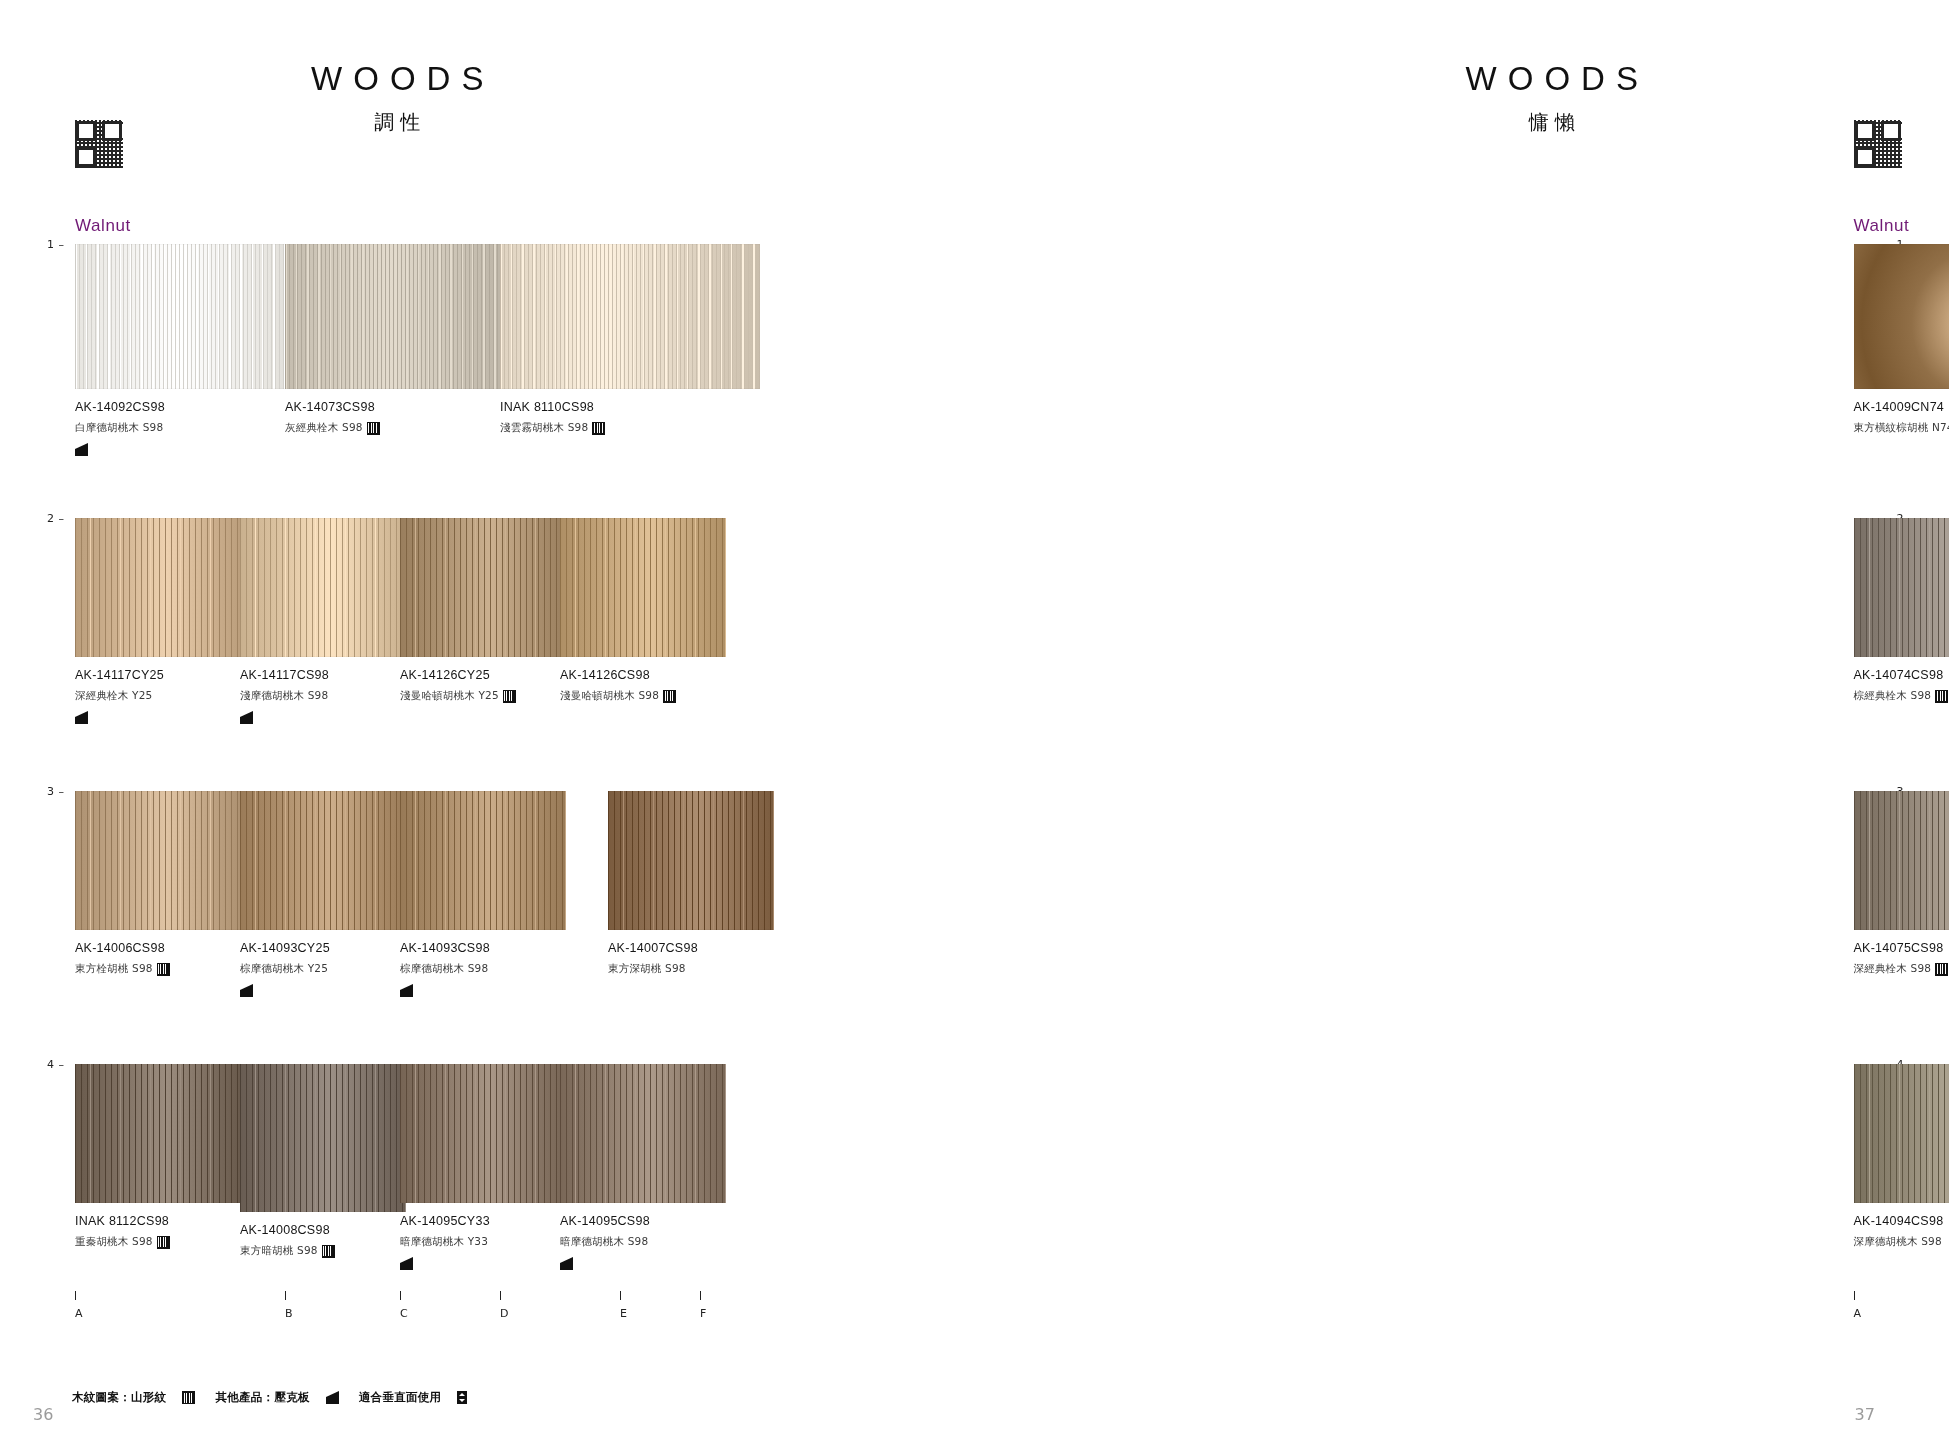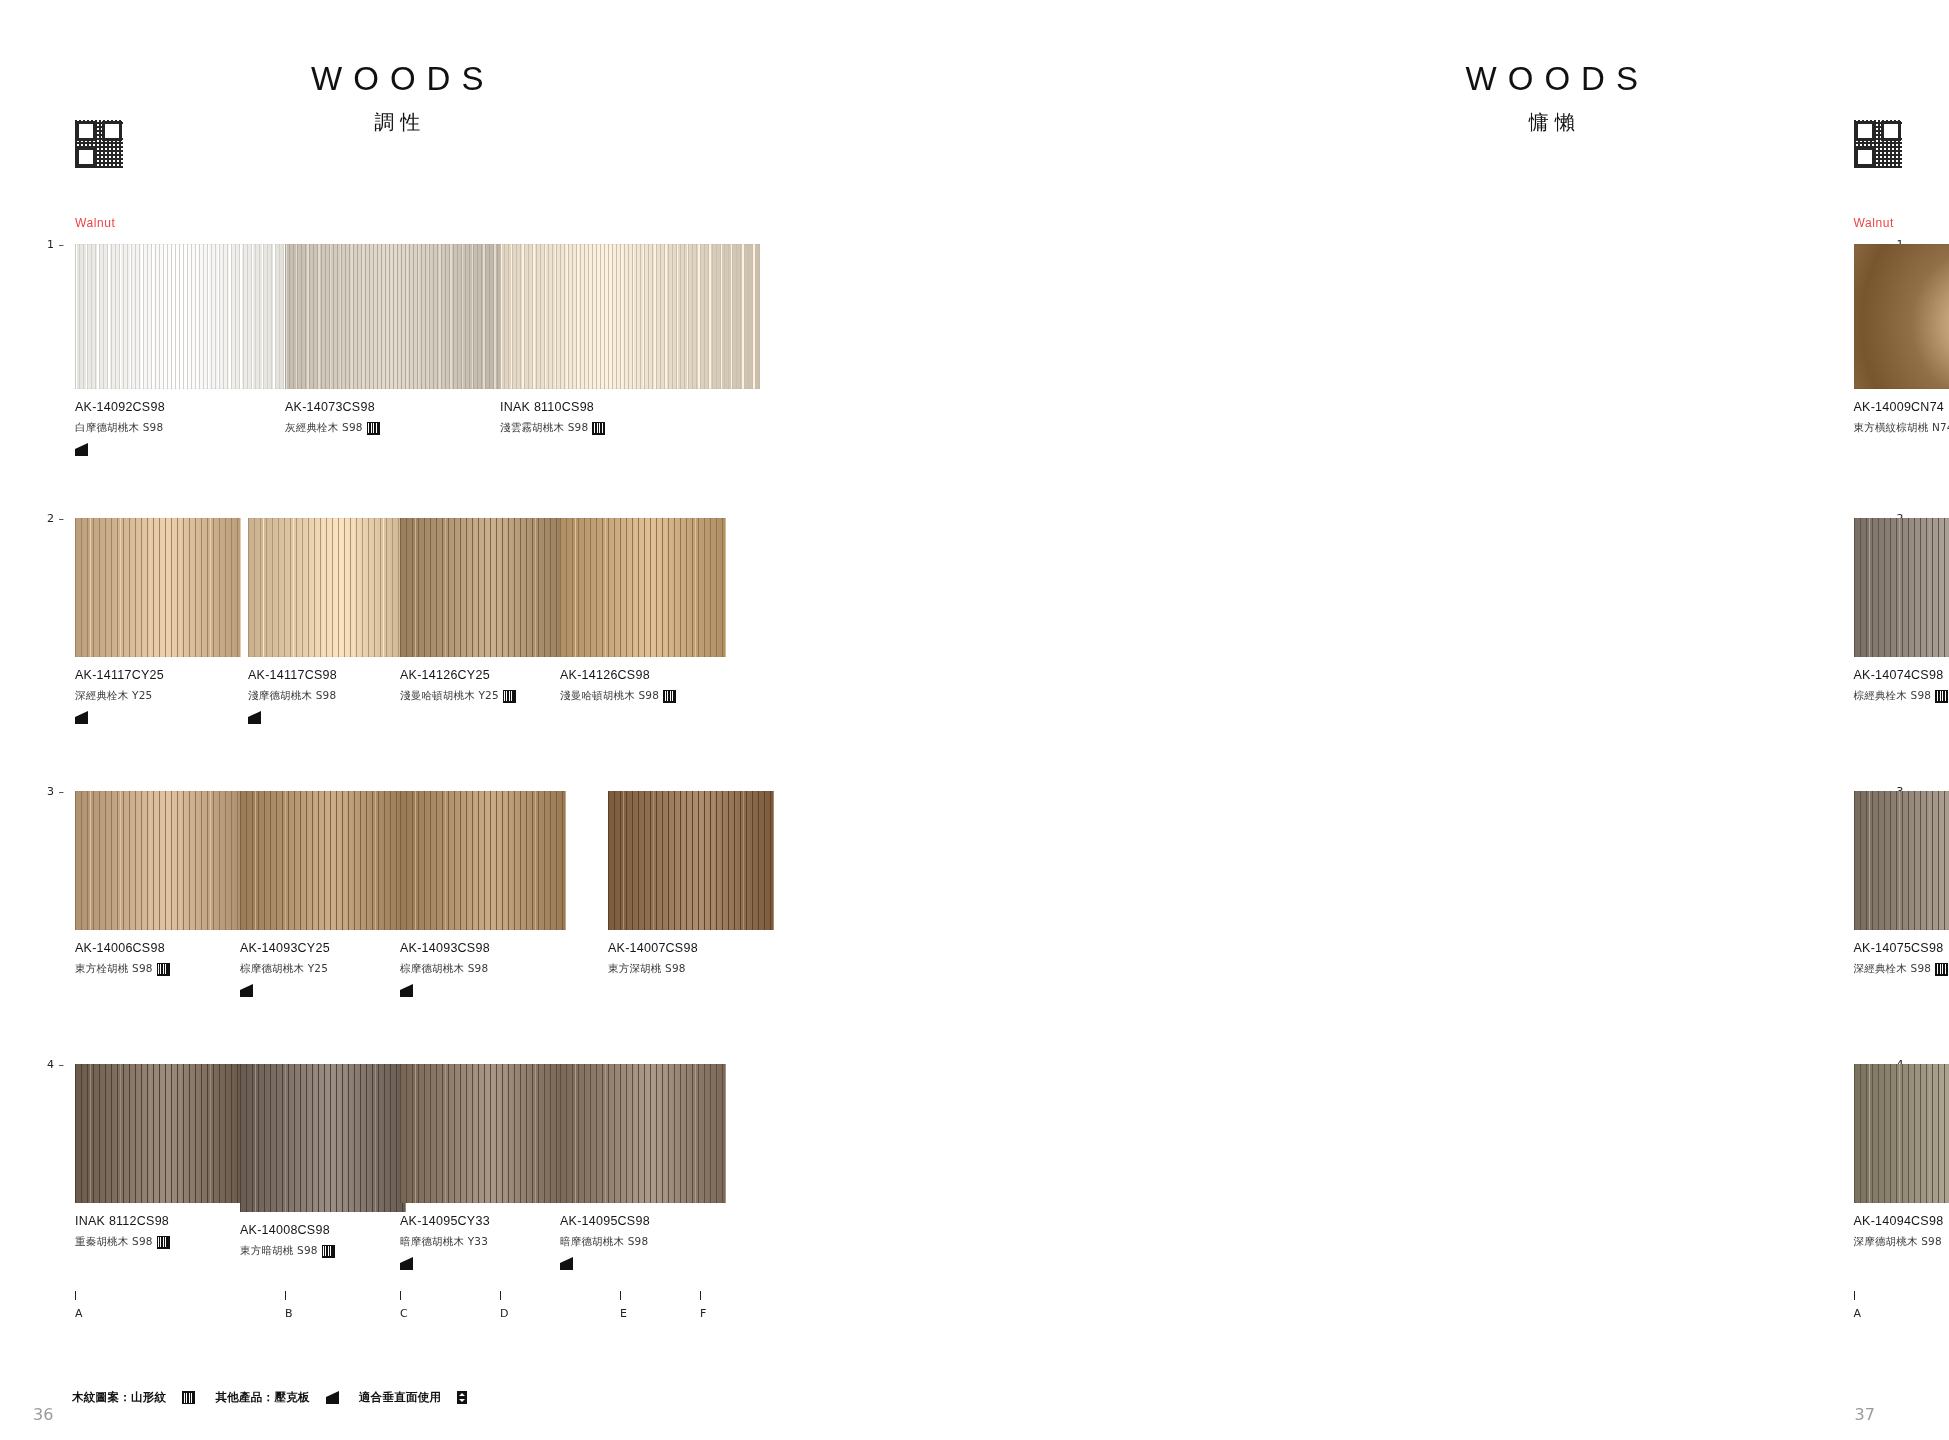--- a/index.html
+++ b/index.html
@@ -42,21 +42,21 @@
     content:"";position:absolute;width:14px;height:14px;border:3px solid #111;background:#fff;
   }
   .qr::before{left:1px;top:1px;box-shadow:30px 0 0 -3px #fff, 30px 0 0 0 transparent;}
   .qr::after{left:1px;bottom:1px;}
   .qr .eye3{position:absolute;right:1px;top:1px;width:14px;height:14px;border:3px solid #111;background:#fff;}
   .page.left .qr{left:75px;}
   .page.right .qr{left:879px;}
 
   
   .group-label{
-    position:absolute;font-size:12px;letter-spacing:.6px;color:#ef4444;font-weight:400;
+    position:absolute;font-size:17px;letter-spacing:.6px;color:#701a75;font-weight:400;
   }
   .swatch-wrap{position:absolute;}
   .swatch{
     width:100%;height:100%;
     box-shadow:0 0 0 0.5px rgba(0,0,0,.06) inset;
   }
   .code{
     position:absolute;left:0;top:100%;margin-top:11px;
     font-size:12.5px;letter-spacing:.25px;color:#161616;white-space:nowrap;
   }
@@ -171,21 +171,21 @@
         <div class="swatch-wrap" style="left: 75px; top: 518px; width: 166px; height: 139px; text-decoration: underline;">
           <div class="swatch" style="background: repeating-linear-gradient(90deg, rgb(161, 132, 98) 0px, rgb(161, 132, 98) 1px, transparent 1px, transparent 6px), repeating-linear-gradient(90deg, rgb(238, 209, 175) 0px, rgb(238, 209, 175) 1px, transparent 1px, transparent 15px), linear-gradient(90deg, rgb(187, 158, 124), rgb(207, 178, 144) 25%, rgb(238, 209, 175) 55%, rgb(207, 178, 144) 80%, rgb(187, 158, 124)) rgb(207, 178, 144);"></div>
           <div class="code">AK-14117CY25</div>
           <div class="desc">
             <span>深經典栓木 Y25</span>
           </div>
           <div class="badges">
             <span class="ico ico-acrylic"></span>
           </div>
         </div>
-        <div class="swatch-wrap" style="left: 248px; top: 518px; width: 166px; height: 139px;">
+        <div class="swatch-wrap" style="left: 240px; top: 518px; width: 166px; height: 139px;">
           <div class="swatch" style="background: repeating-linear-gradient(90deg, rgb(175, 150, 116) 0px, rgb(175, 150, 116) 1px, transparent 1px, transparent 6px), repeating-linear-gradient(90deg, rgb(252, 227, 193) 0px, rgb(252, 227, 193) 1px, transparent 1px, transparent 15px), linear-gradient(90deg, rgb(201, 176, 142), rgb(221, 196, 162) 25%, rgb(252, 227, 193) 55%, rgb(221, 196, 162) 80%, rgb(201, 176, 142)) rgb(221, 196, 162);"></div>
           <div class="code">AK-14117CS98</div>
           <div class="desc">
             <span>淺摩德胡桃木 S98</span>
           </div>
           <div class="badges">
             <span class="ico ico-acrylic"></span>
           </div>
         </div>
         <div class="swatch-wrap" style="left: 400px; top: 518px; width: 166px; height: 139px;">

